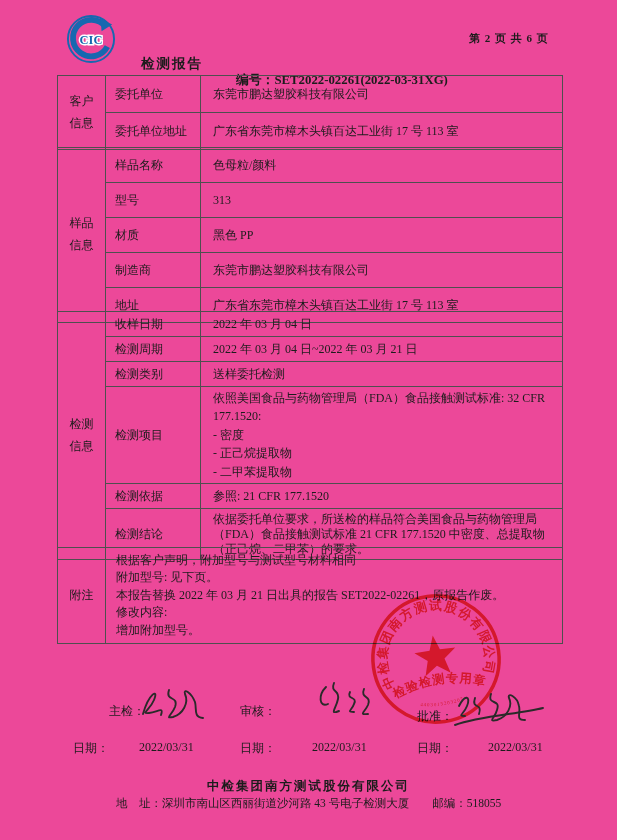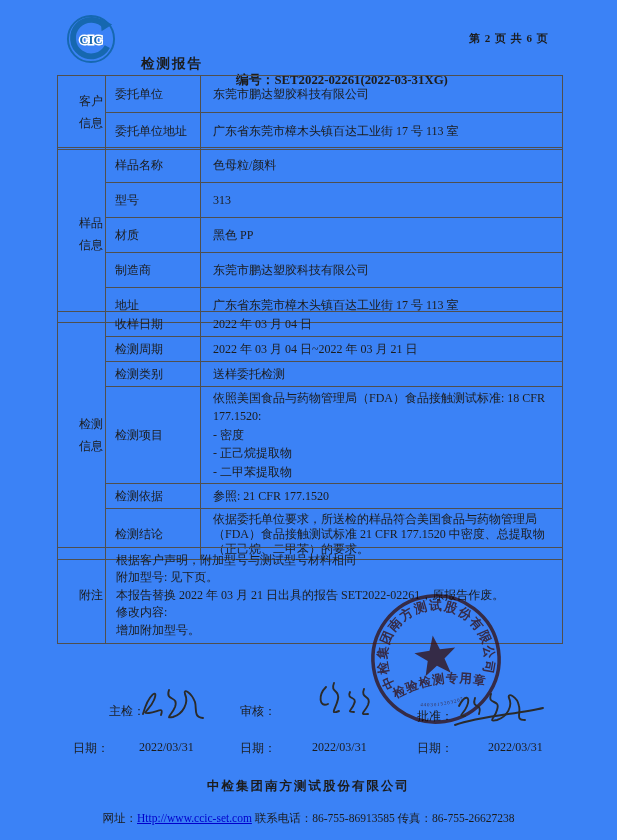--- a/index.html
+++ b/index.html
@@ -1,30 +1,30 @@
 <!DOCTYPE html>
 <html><head>
 <meta charset="utf-8">
 <style>
   html,body { margin:0; padding:0; background:#e8e8e8; }
   .page {
     position:relative; width:617px; height:840px; margin:0 auto;
-    background:#3b82f6; overflow:hidden;
+    background:#ec4899; overflow:hidden;
     font-family:"Liberation Serif","DejaVu Serif",serif;
     color:#1c1c1c;
   }
   
   .hdr-logo { position:absolute; left:62px; top:14px; width:58px; height:50px; }
   .hdr-title { position:absolute; left:141px; top:31px; font-size:13.5px; font-weight:bold; letter-spacing:2px;margin-top:24px; }
   .hdr-no { position:absolute; left:236px; top:28px; font-size:12.8px; font-weight:bold;margin-top:44px; }
   .hdr-page { position:absolute; left:469px; top:31px; font-size:11px; font-weight:bold; letter-spacing:1px; }
   
   table.sec { position:absolute; left:57px; width:506px; border-collapse:collapse; table-layout:fixed; }
   table.sec td { border:1px solid #4f4f4f; font-size:12px; vertical-align:middle; }
-  td.seclabel { text-align:right; white-space:pre-line; line-height:1.8; padding:2px; }
+  td.seclabel { text-align:center; white-space:pre-line; line-height:1.8; padding:2px; }
   td.fld { padding:2px 4px 2px 9px; }
   td.val { padding:2px 8px 2px 12px; white-space:pre-line; }
   #tbl-customer { top:75px; }  #tbl-customer td { height:32px; }
   #tbl-sample   { top:147px; } #tbl-sample td { height:30px; }
   #tbl-test     { top:311px; }
   #tbl-test tr.sline td { height:20px; }
   td.items { line-height:18.4px; padding-top:2px; padding-bottom:2px; }
   td.concl { line-height:14.8px; padding-top:3px; padding-bottom:3px; }
   #tbl-notes { top:547px; }
   #tbl-notes td.val { line-height:17.4px; padding:4px 8px 4px 10px; }
@@ -127,21 +127,21 @@
     <tr class="sline">
       <td class="fld">检测周期</td>
       <td class="val">2022 年 03 月 04 日~2022 年 03 月 21 日</td>
     </tr>
     <tr class="sline">
       <td class="fld">检测类别</td>
       <td class="val">送样委托检测</td>
     </tr>
     <tr>
       <td class="fld">检测项目</td>
-      <td class="val items">依照美国食品与药物管理局（FDA）食品接触测试标准: 18 CFR
+      <td class="val items">依照美国食品与药物管理局（FDA）食品接触测试标准: 32 CFR
 177.1520:
 -  密度
 -  正己烷提取物
 -  二甲苯提取物</td>
     </tr>
     <tr class="sline">
       <td class="fld">检测依据</td>
       <td class="val">参照: 21 CFR 177.1520</td>
     </tr>
     <tr>
@@ -210,15 +210,15 @@
   </svg>
 
   <div class="date-label" style="left:73px;">日期：</div>
   <div class="date-val" style="left:131px;">2022/03/31</div>
   <div class="date-label" style="left:240px;">日期：</div>
   <div class="date-val" style="left:304px;">2022/03/31</div>
   <div class="date-label" style="left:417px;">日期：</div>
   <div class="date-val" style="left:480px;">2022/03/31</div>
 
   <div class="ftr-company">中检集团南方测试股份有限公司</div>
-  <div class="ftr-line2"><span>网址：</span><a class="ftr-link" href="#">Http://www.ccic-set.com</a><span> 联系电话：86-755-86913585  传真：86-755-26627238</span></div>
+  <div class="ftr-line1">地　址：深圳市南山区西丽街道沙河路 43 号电子检测大厦　　邮编：518055</div>
 
 </div>
 
 </body></html>

